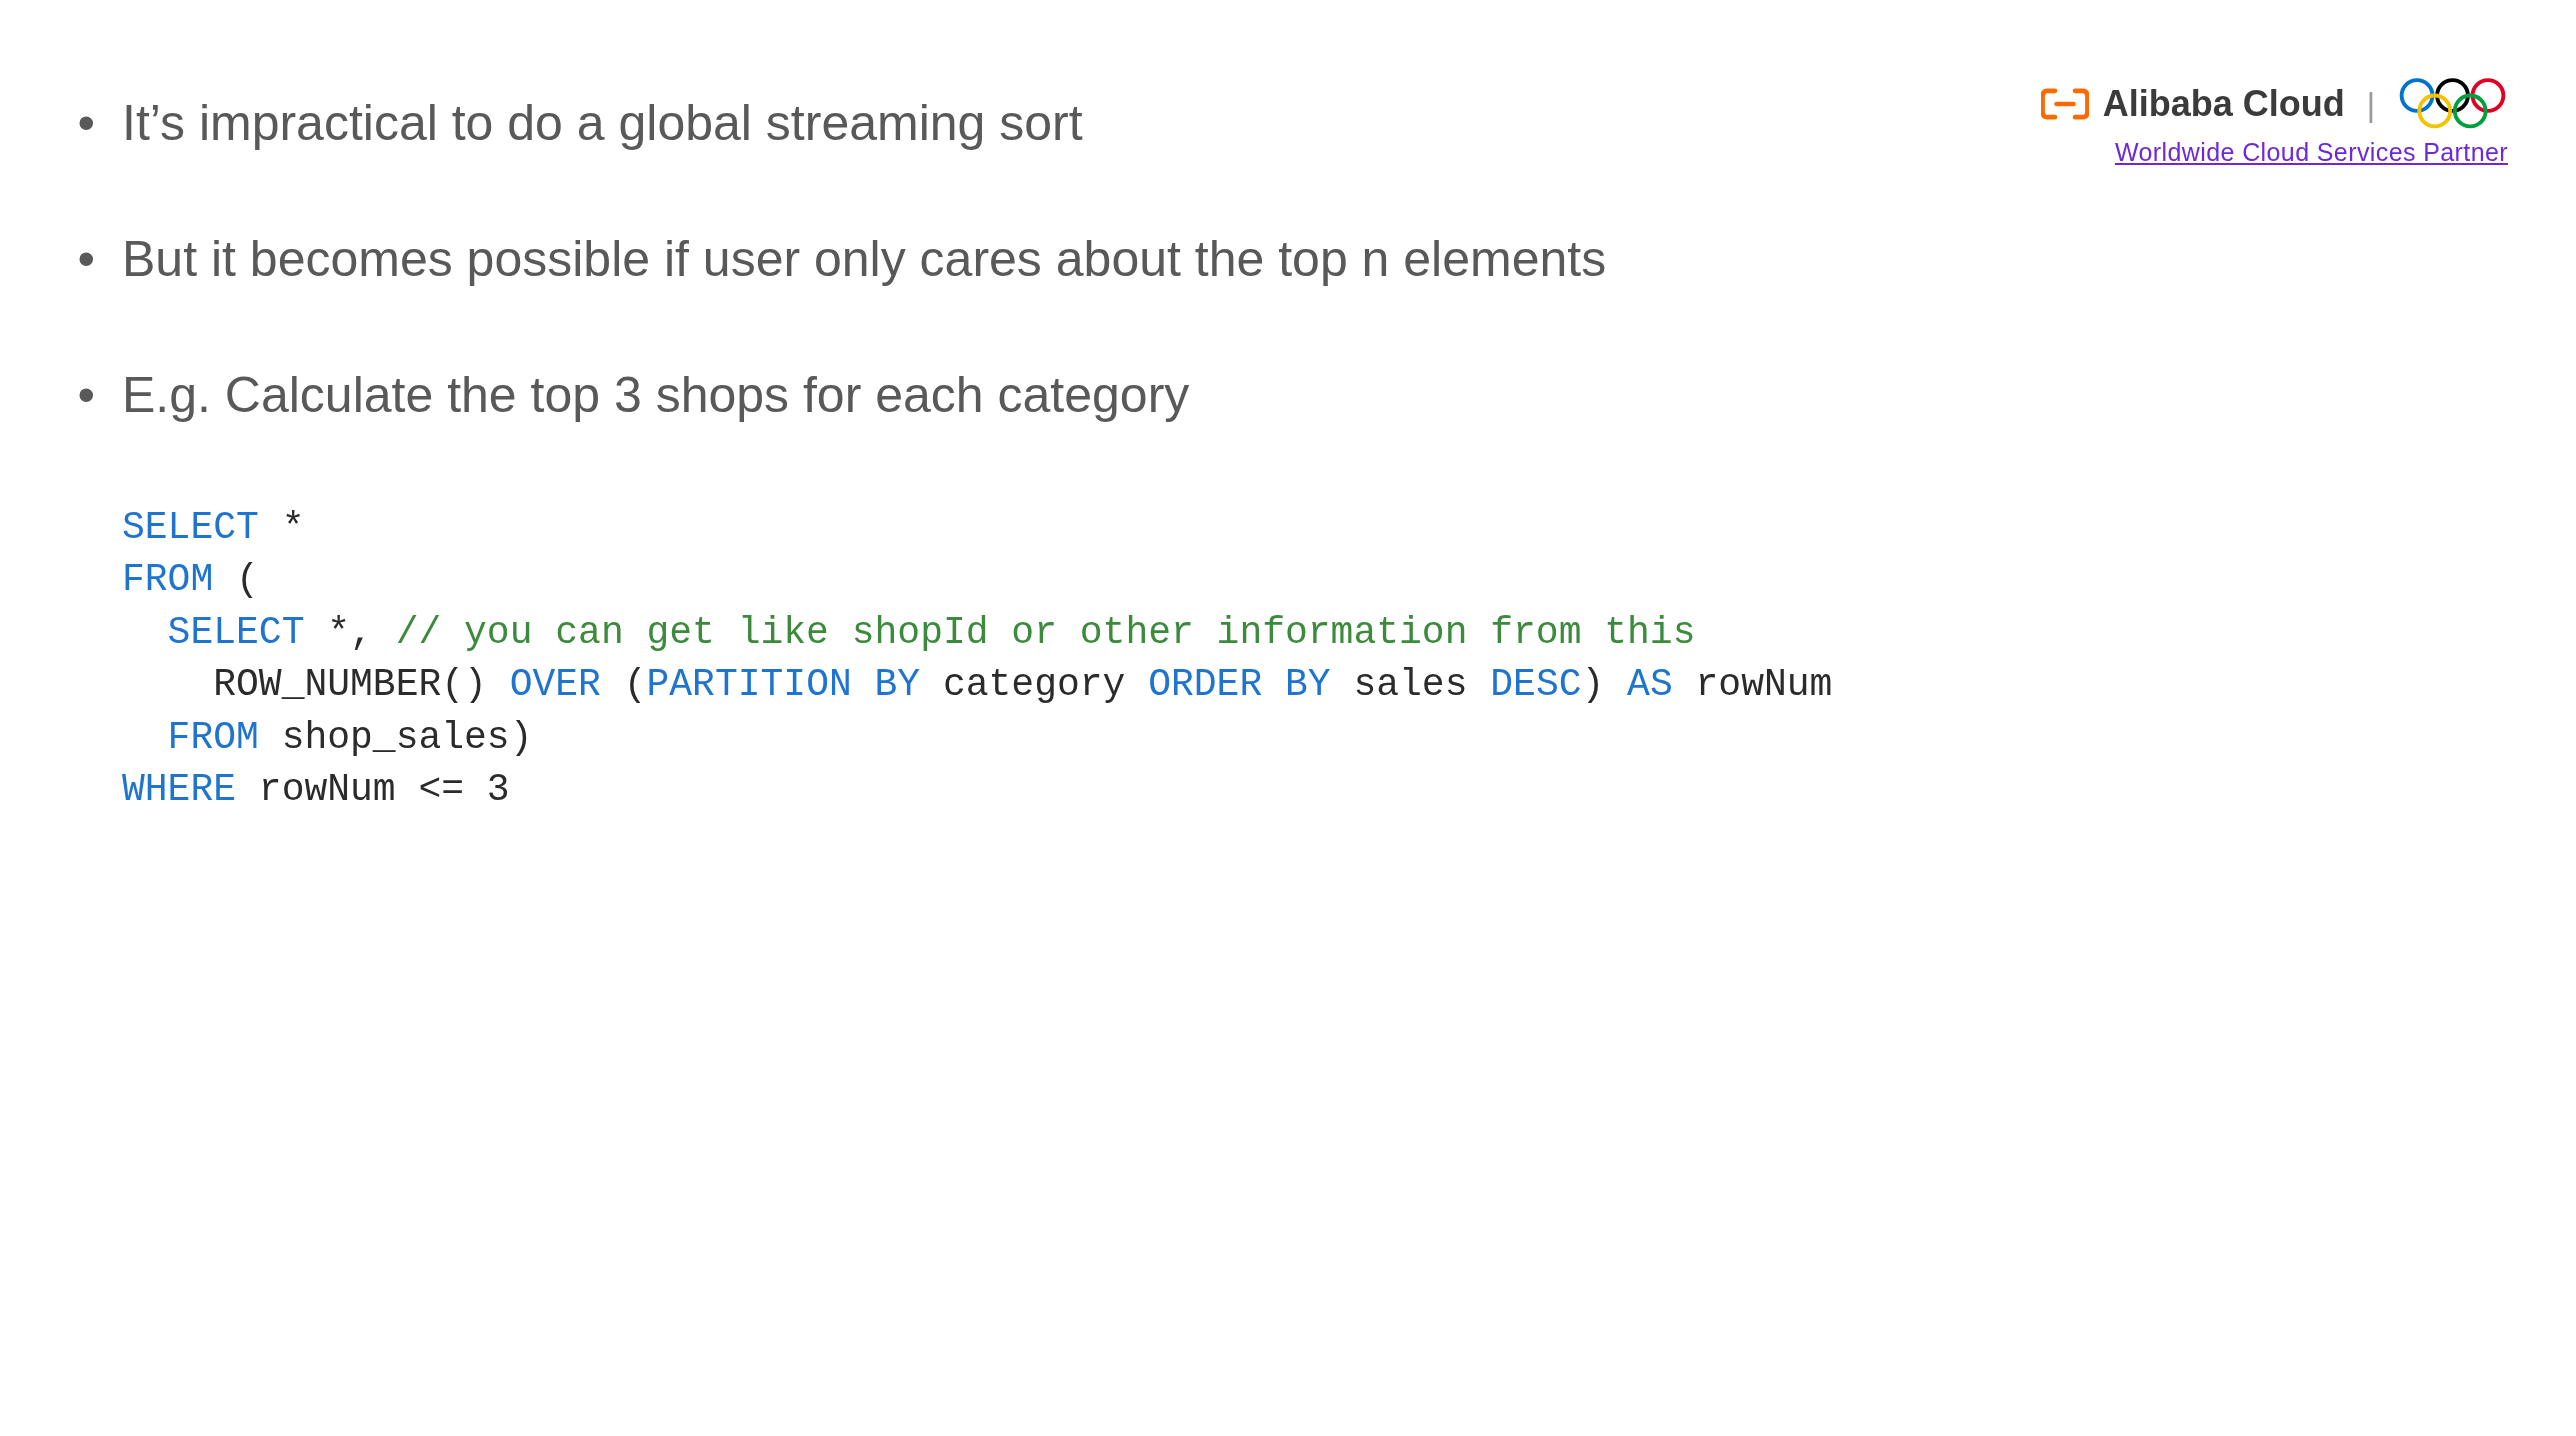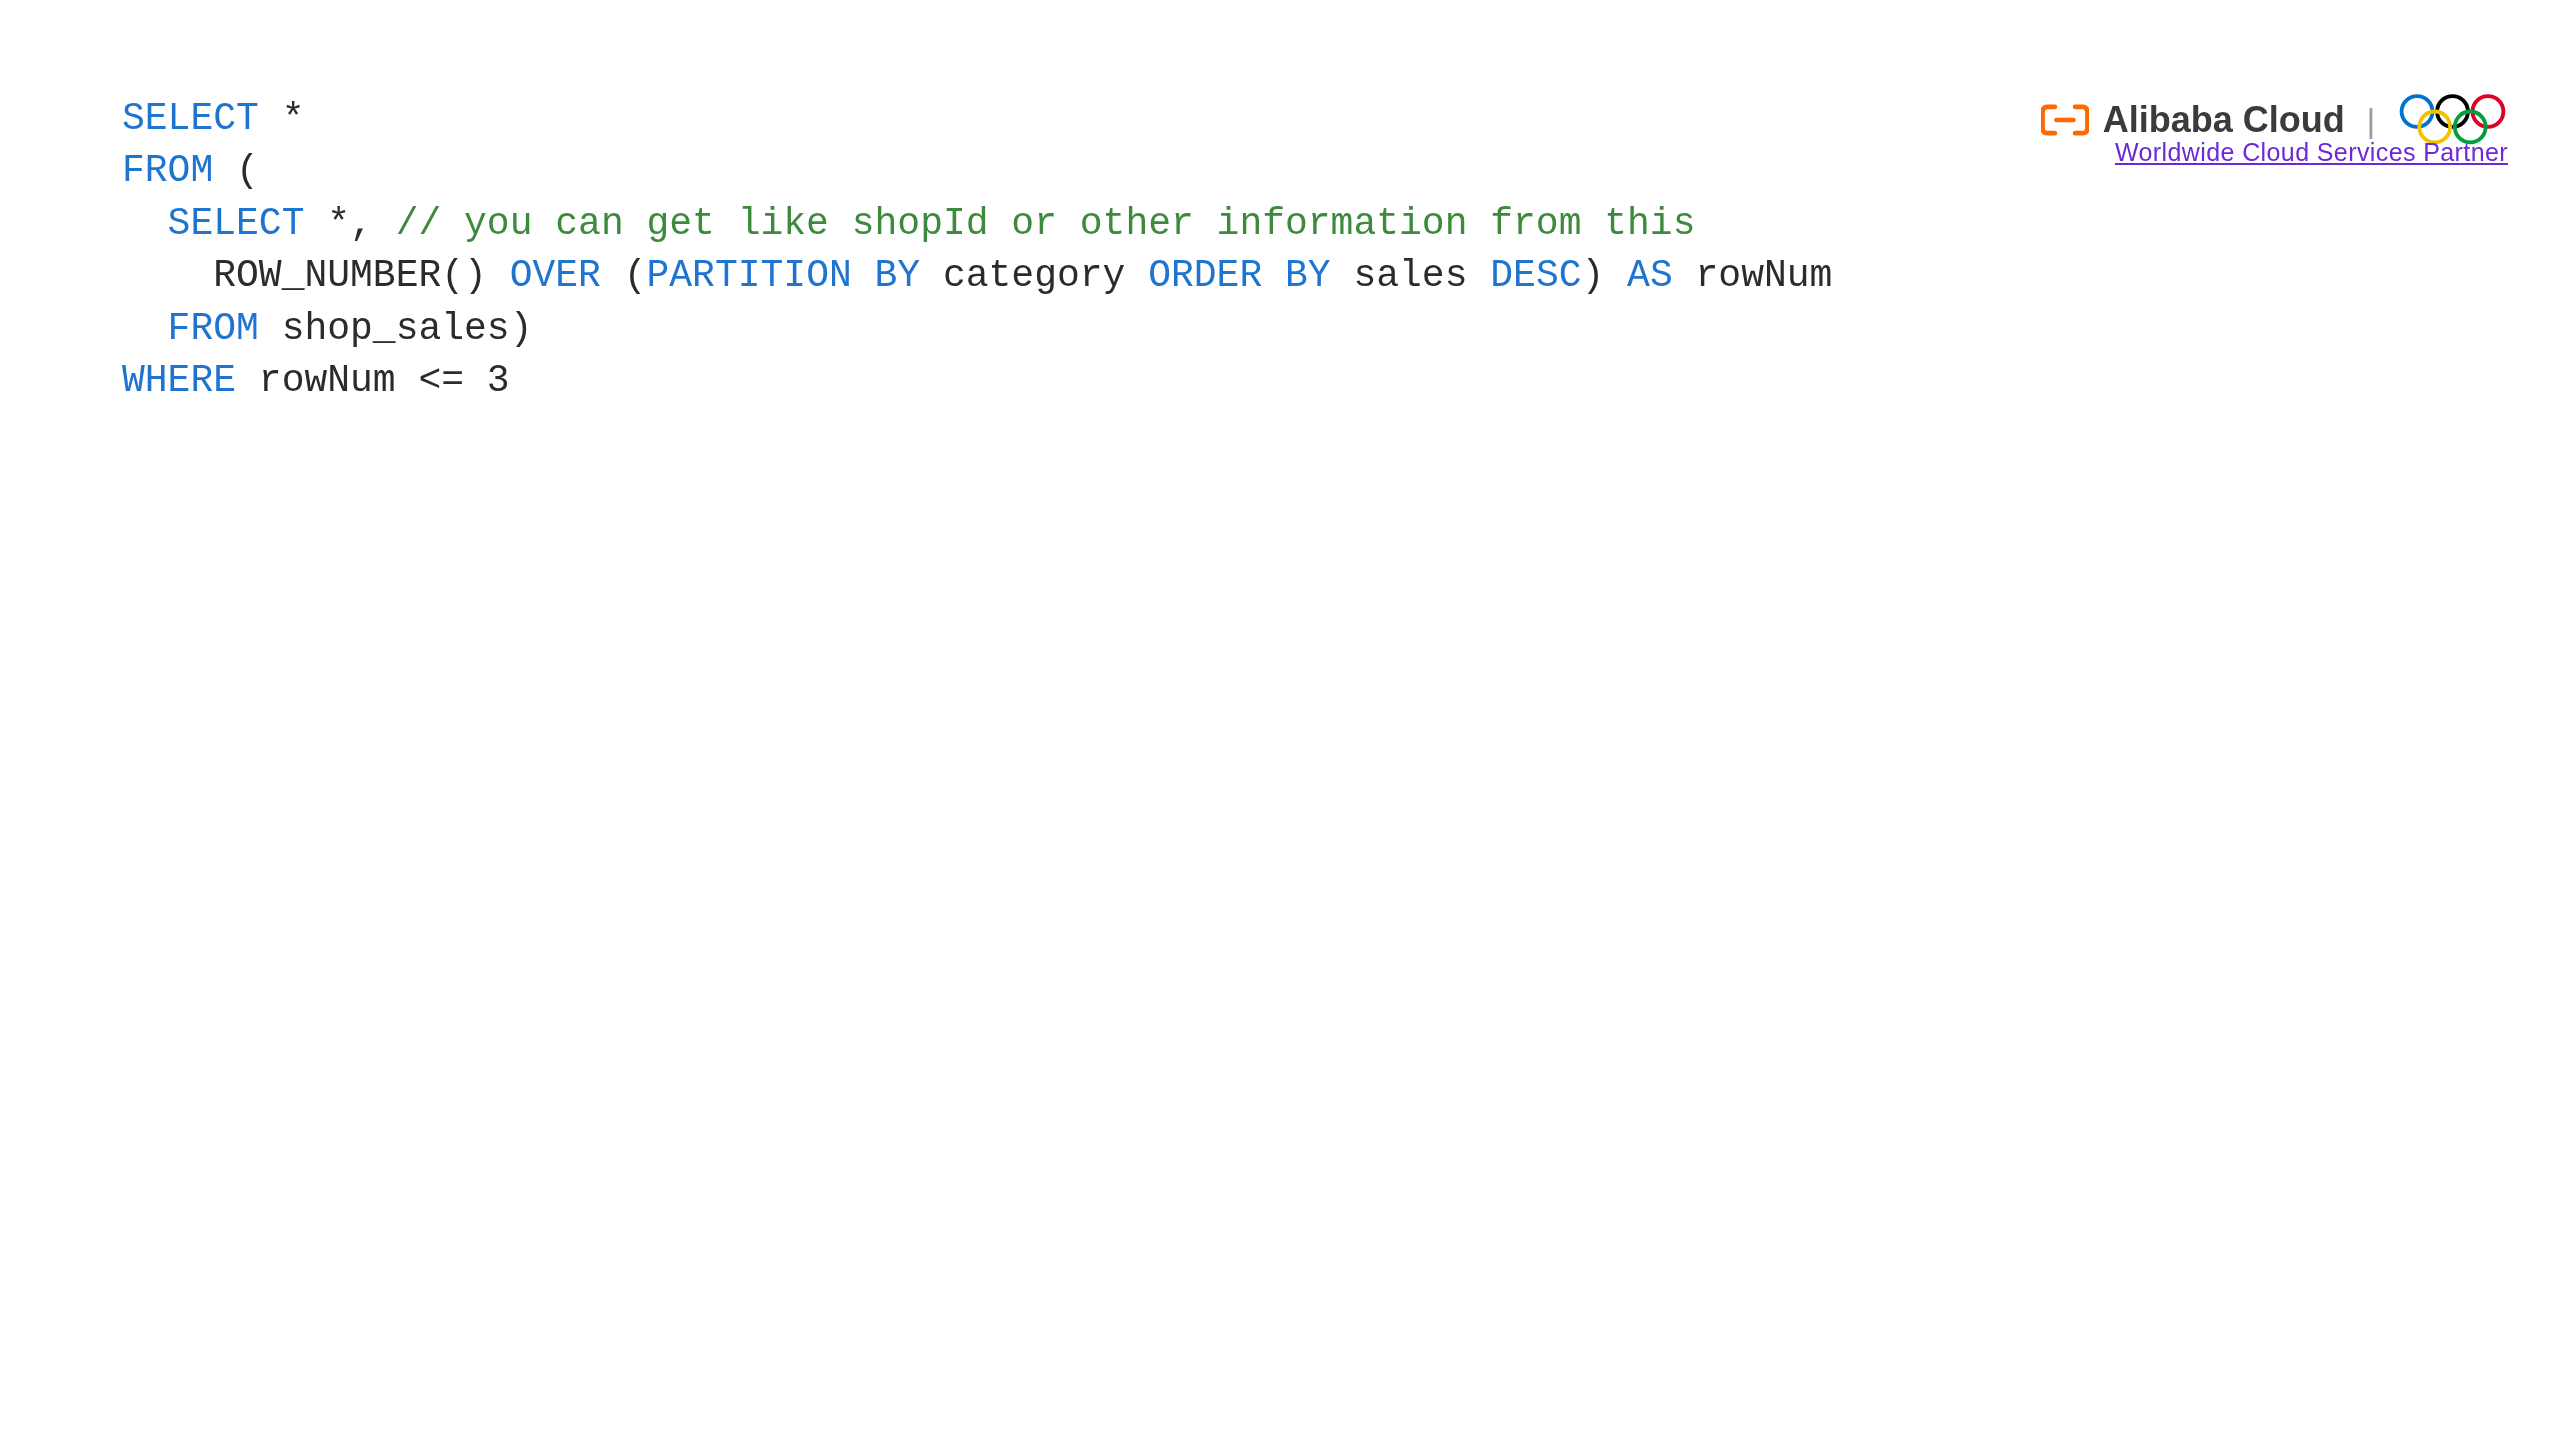--- a/index.html
+++ b/index.html
@@ -56,21 +56,21 @@
     color: #2b2b2b;
     font-weight: 500;
   }
   .code .kw   { color: #1f74d0; }
   .code .cm   { color: #3c8a3c; }
   .code .plain{ color: #2b2b2b; }
 
   
   .brand {
     position: absolute;
-    top: 93px;
+    top: 77px;
     right: 68px;
     display: flex;
     align-items: center;
     gap: 21.7px;
   }
   .brand-main {
     display: flex;
     align-items: center;
     gap: 14px;
   }
@@ -122,20 +122,25 @@
       <circle cx="26" cy="24" r="20" fill="none" stroke="#0073cf" stroke-width="5"></circle>
       <circle cx="72" cy="24" r="20" fill="none" stroke="#000000" stroke-width="5"></circle>
       <circle cx="118" cy="24" r="20" fill="none" stroke="#df0024" stroke-width="5"></circle>
       <circle cx="49" cy="44" r="20" fill="none" stroke="#f4c300" stroke-width="5"></circle>
       <circle cx="95" cy="44" r="20" fill="none" stroke="#009f3d" stroke-width="5"></circle>
     </svg>
   </div>
   <div class="tagline">Worldwide Cloud Services Partner</div>
 
 
+  <ul class="bullets">
+    <li>It’s impractical to do a global streaming sort</li>
+    <li>But it becomes possible if user only cares about the top n elements</li>
+    <li>E.g. Calculate the top 3 shops for each category</li>
+  </ul>
 
   <div class="code"><span class="kw">SELECT</span><span class="plain"> *</span>
 <span class="kw">FROM</span><span class="plain"> (</span>
 <span class="plain">  </span><span class="kw">SELECT</span><span class="plain"> *, </span><span class="cm">// you can get like shopId or other information from this</span>
 <span class="plain">    ROW_NUMBER() </span><span class="kw">OVER</span><span class="plain"> (</span><span class="kw">PARTITION BY</span><span class="plain"> category </span><span class="kw">ORDER BY</span><span class="plain"> sales </span><span class="kw">DESC</span><span class="plain">) </span><span class="kw">AS</span><span class="plain"> rowNum</span>
 <span class="plain">  </span><span class="kw">FROM</span><span class="plain"> shop_sales)</span>
 <span class="kw">WHERE</span><span class="plain"> rowNum &lt;= 3</span></div>
 
 </div>
 

